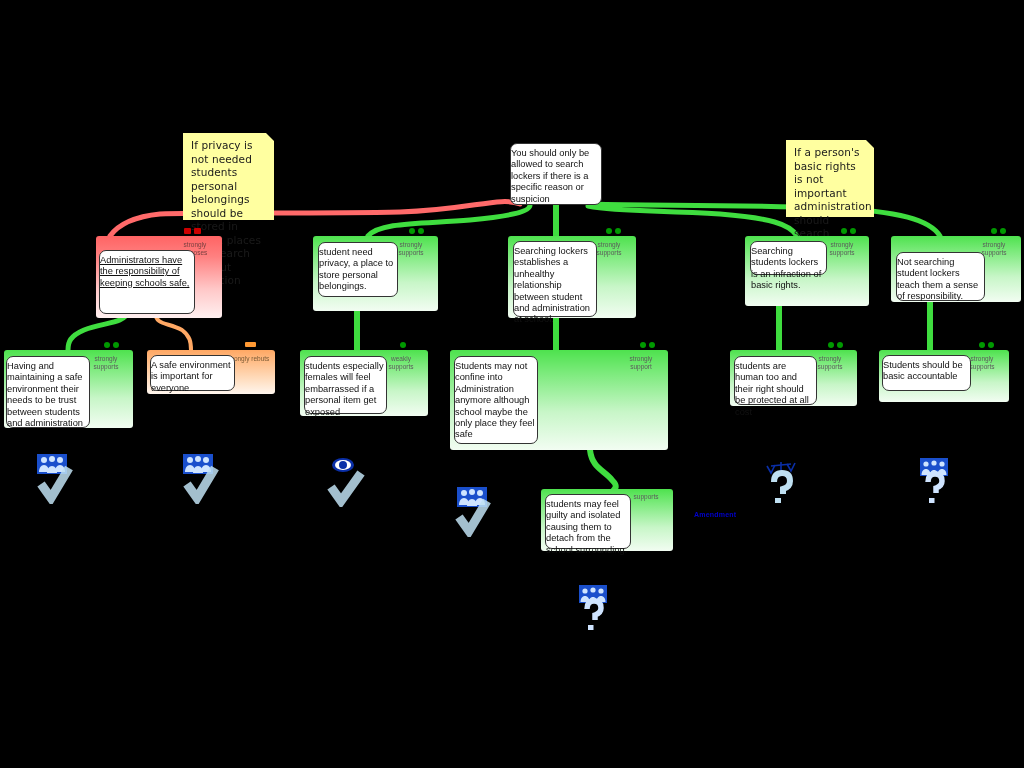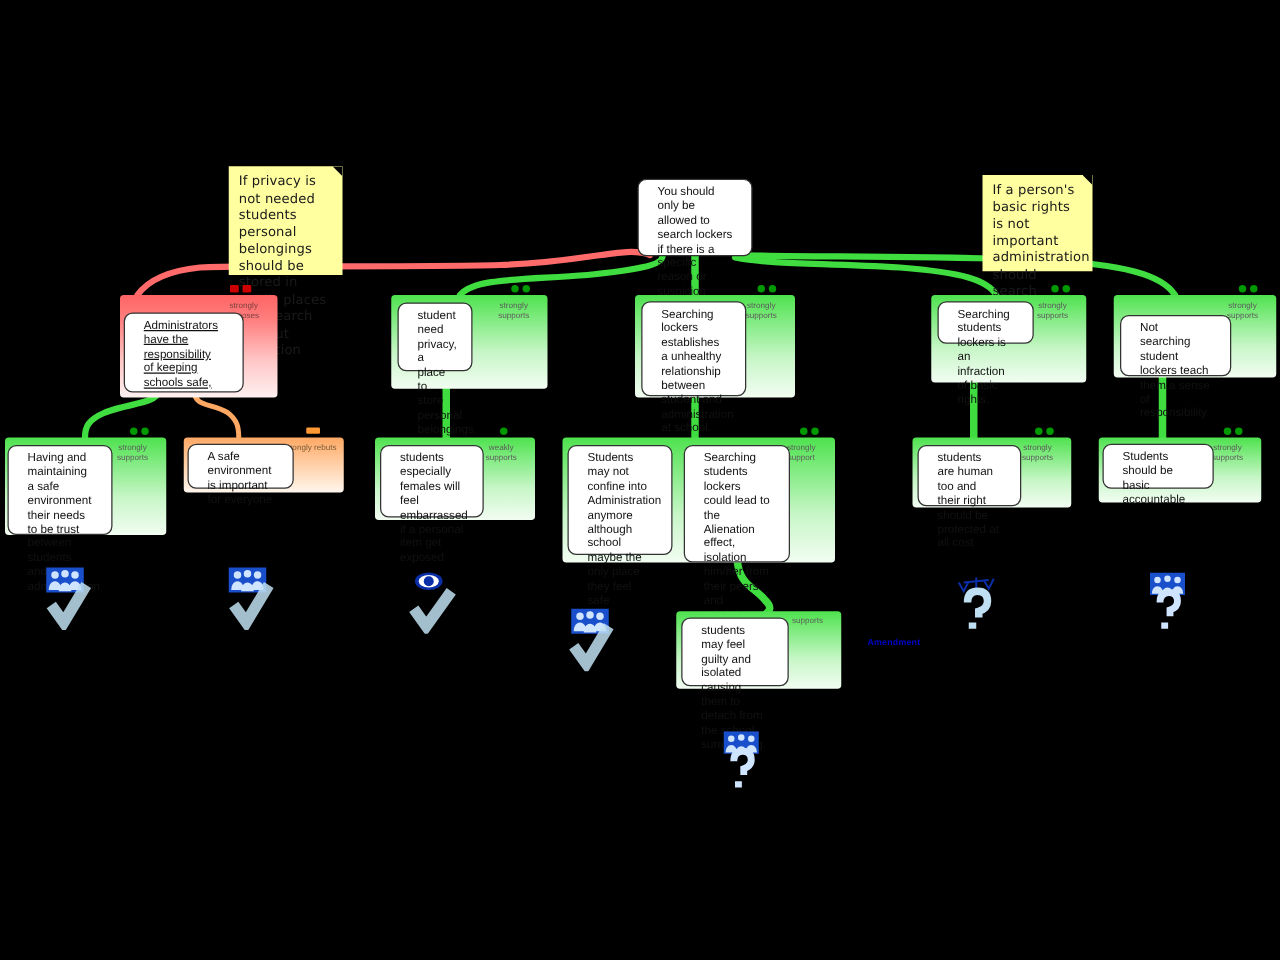--- a/index.html
+++ b/index.html
@@ -24,21 +24,21 @@
             font-size:6.5px;line-height:8px;color:#5b5b5b;font-family:"Liberation Sans",sans-serif;}
   .grp.red .tag{color:#7a4040;}
   .grp.orange .tag{color:#7a5a35;}
   .dots{position:absolute;top:-8px;display:flex;gap:3px;}
   .dots i{display:block;width:6px;height:6px;border-radius:50%;background:#009900;}
   .dots.red i{background:#cc0000;border-radius:1px;width:7px;height:6px;}
   .dots.orange i{background:#ff9933;border-radius:1px;width:11px;height:5px;}
 
   
   .card{position:absolute;background:#fff;border:1.4px solid #333;border-radius:7px;
-        color:#111;font-size:9.3px;line-height:11.4px;padding:4px 15px;box-sizing:border-box;
+        color:#111;font-size:9.3px;line-height:11.4px;padding:4px 0;box-sizing:border-box;
         font-family:"Liberation Sans",sans-serif;}
 
   
   .icon{position:absolute;}
   .icon svg{display:block;}
   .amend{position:absolute;color:#0000cc;font-size:7px;font-weight:bold;
          font-family:"Liberation Sans",sans-serif;letter-spacing:.2px;}
 </style>
 </head>
 <body>
@@ -99,21 +99,21 @@
     <span>Administrators have the responsibility of keeping schools safe,</span>
   </div>
 
   <div class="grp green" style="left:313px;top:236px;width:125px;height:75px;">
     <div class="dots" style="left:96px;">
         <i></i>
         <i></i>
       </div>
     <div class="tag">strongly supports</div>
   </div>
-  <div class="card" style="left:318px;top:242px;width:60px;height:55px;">
+  <div class="card" style="left:318px;top:242px;width:80px;height:55px;">
     <span>student need privacy, a place to store personal belongings.</span>
   </div>
 
   <div class="grp green" style="left:508px;top:236px;width:128px;height:82px;">
     <div class="dots" style="left:98px;">
         <i></i>
         <i></i>
       </div>
     <div class="tag">strongly supports</div>
   </div>
@@ -176,23 +176,20 @@
 
   <div class="grp green" style="left:450px;top:350px;width:218px;height:100px;">
     <div class="dots" style="left:190px;">
         <i></i>
         <i></i>
       </div>
     <div class="tag">strongly support</div>
   </div>
   <div class="card" style="left:454px;top:356px;width:84px;height:88px;">
     <span>Students may not confine into Administration anymore although school maybe the only place they feel safe</span>
-  </div>
-  <div class="card" style="left:547px;top:356px;width:85px;height:94px;">
-    <span>Searching students lockers could lead to the Alienation effect, isolation him/her from their peers and administration</span>
   </div>
 
   <div class="grp green" style="left:730px;top:350px;width:127px;height:56px;">
     <div class="dots" style="left:98px;">
         <i></i>
         <i></i>
       </div>
     <div class="tag">strongly supports</div>
   </div>
   <div class="card" style="left:734px;top:356px;width:83px;height:49px;">

